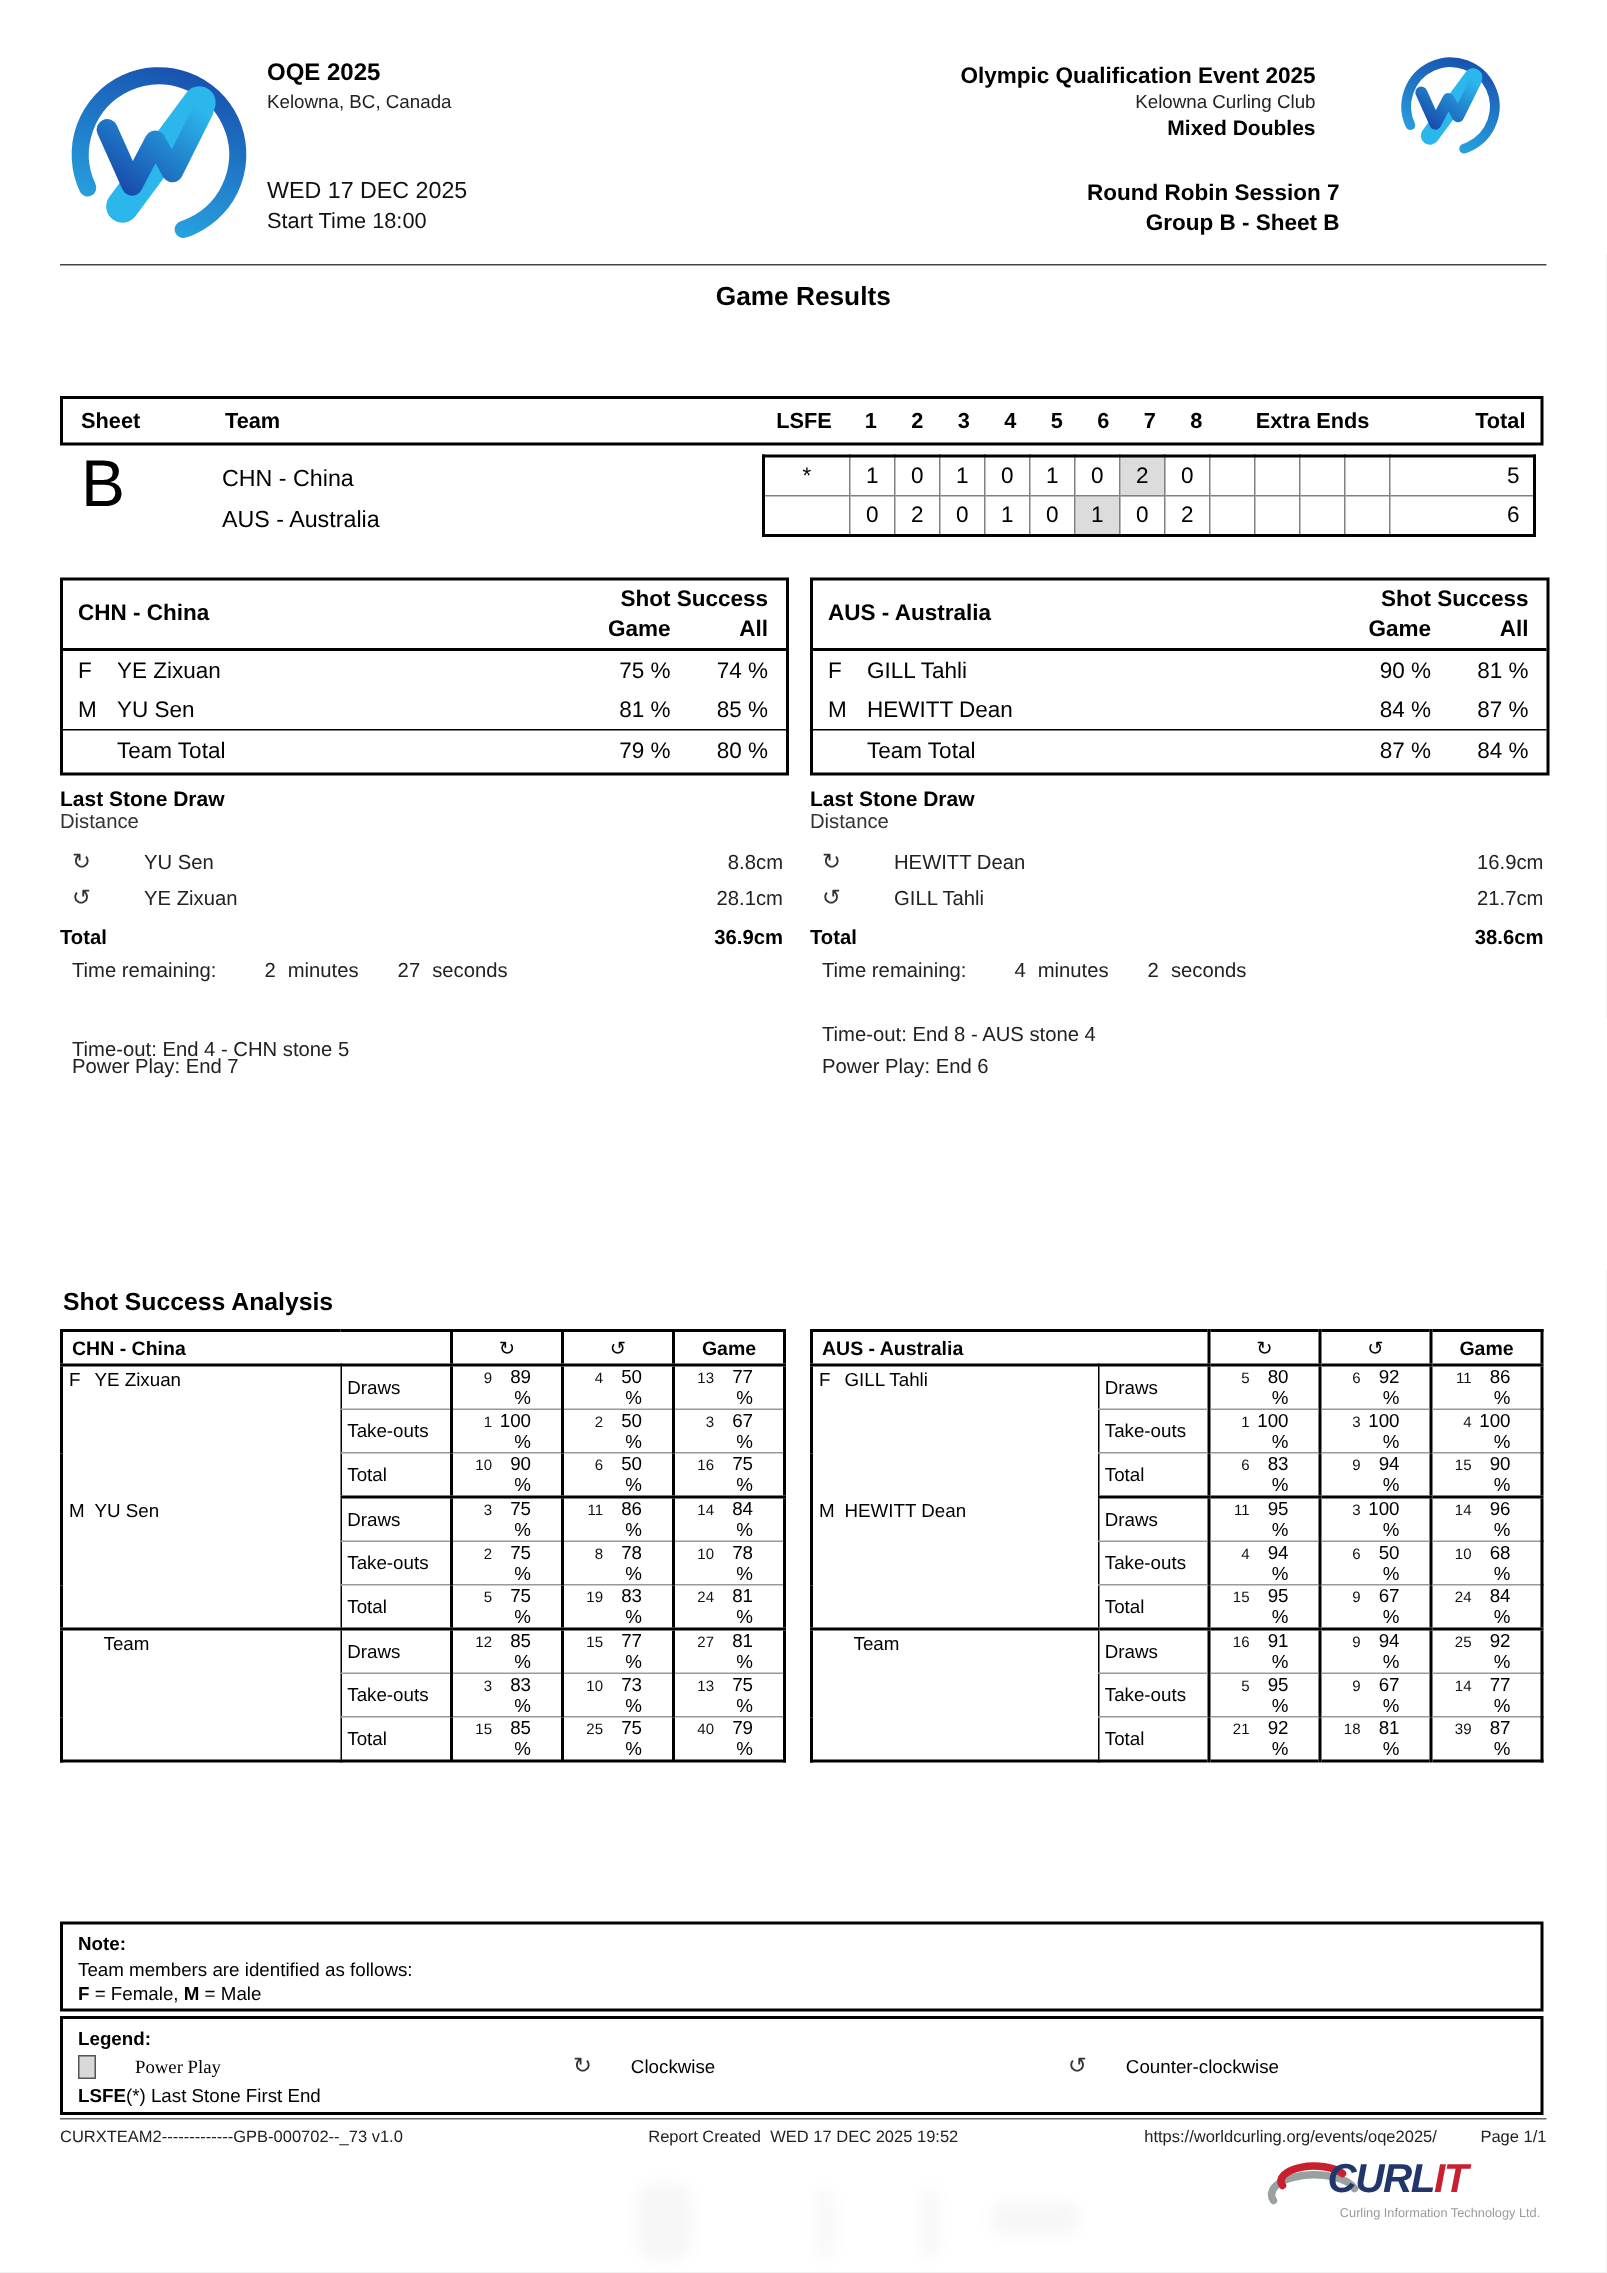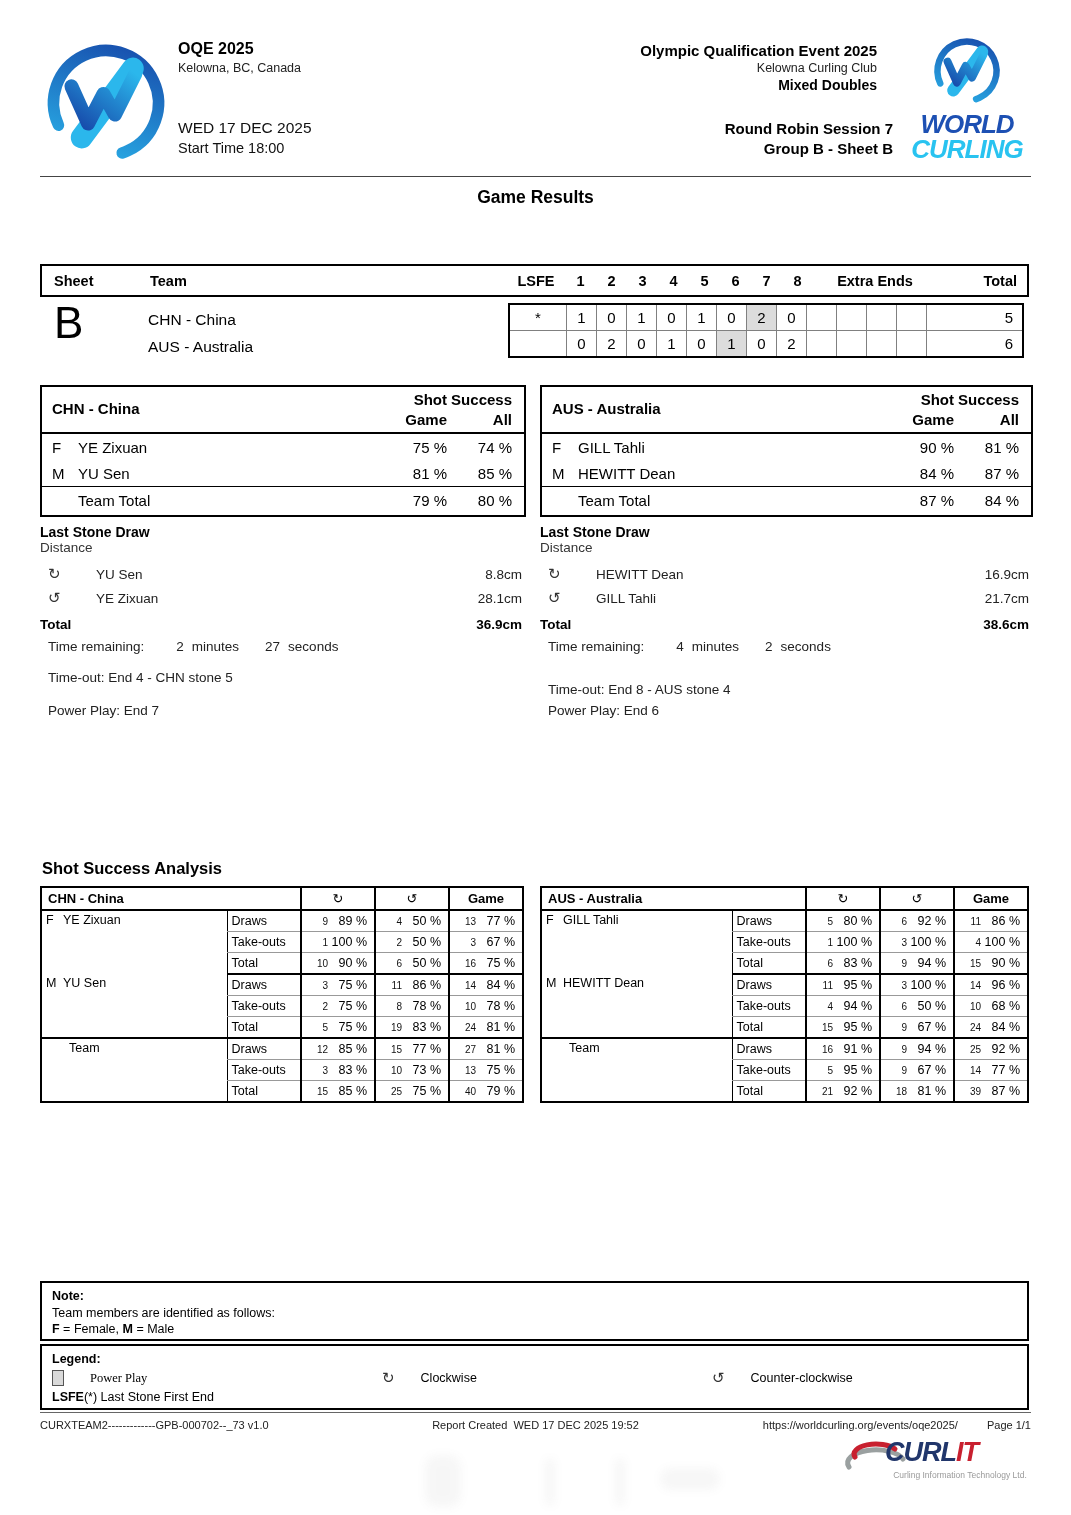--- a/index.html
+++ b/index.html
@@ -84,21 +84,21 @@
   .an-ic{text-align:center;font-size:13px;}
   .an-game{text-align:center;font-weight:bold;font-size:13px;}
   td.an-name{vertical-align:top;padding:2px 0 0 4px !important;border-bottom:none !important;}
   td.an-name.gsep{border-bottom:2px solid #000 !important;}
   .an-pos{display:inline-block;width:17px;}
   td.an-type{padding-left:4px !important;border-left:1px solid #000;}
   td.vg{border-left:2px solid #000;}
   tr.gsep > td{border-bottom:2px solid #000;}
   .vwrap{display:flex;align-items:baseline;}
   .vwrap .n{width:26px;text-align:right;font-size:10px;color:#111;}
-  .vwrap .p{flex:1;text-align:right;padding-right:7px;}
+  .vwrap .p{flex:1;text-align:right;padding-right:20px;}
 
   
   .nbox{border:2px solid #000;width:965px;padding:5px 10px;font-size:12.5px;line-height:16.5px;}
   .blab{font-weight:bold;}
   .leg-row{display:flex;align-items:center;height:21px;}
   .leg-i1{width:330px;display:flex;align-items:center;font-family:Liberation Serif, serif;}
   .leg-i2{width:330px;display:flex;align-items:center;}
   .leg-i3{flex:1;display:flex;align-items:center;}
   .pp-sq{display:inline-block;width:10px;height:14px;background:#D9D9D9;border:1px solid #555;margin-right:26px;}
   .leg-rot{font-size:15px;margin-right:26px;color:#333;}
@@ -155,24 +155,20 @@
           <linearGradient id="g1b" x1="0" y1="1" x2="1" y2="0">
             <stop offset="0" stop-color="#1646A8"></stop>
               <stop offset="1" stop-color="#2BB7EC"></stop>
           </linearGradient>
         </defs>
         <circle cx="50" cy="50" r="41" fill="none" stroke="url(#g1b)" stroke-width="9" stroke-dasharray="198 60" transform="rotate(-205 50 50)" stroke-linecap="round"></circle>
         <line x1="31" y1="77" x2="71" y2="23" stroke="#2BB7EC" stroke-width="17" stroke-linecap="round"></line>
         <path d="M23 37 L36 66 L48 43 L57 59 L73 27" fill="none" stroke="url(#g1b)" stroke-width="11" stroke-linejoin="round" stroke-linecap="round"></path>
       </svg>
     </div>
-    <div class="wc-words">
-      <div class="wc-w1">WORLD</div>
-      <div class="wc-w2">CURLING</div>
-    </div>
   </div>
   <div class="abs hr-line" style="left:40px;top:176px;width:991px;"></div>
 
   <div class="abs page-title" style="left:0;top:187px;">Game Results</div>
 
   <div class="abs sc-head" style="left:40px;top:264px;">
     <div class="sc-h-sheet">Sheet</div>
     <div class="sc-h-team">Team</div>
     <div class="sc-h-lsfe">LSFE</div>
     <div class="sc-h-e">1</div>
@@ -338,21 +334,21 @@
     <span class="tr-sec">27</span>
     <span>seconds</span>
   </div>
   <div class="abs info-line" style="left:548px;top:639px;">
     <span class="tr-lbl">Time remaining:</span>
     <span class="tr-min">4</span>
     <span class="tr-minu">minutes</span>
     <span class="tr-sec">2</span>
     <span>seconds</span>
   </div>
-  <div class="abs info-line" style="left:48px;top:670px;">Time-out: End 4 - CHN stone 5</div>
+  <div class="abs info-line" style="left:48px;top:692px;">Time-out: End 4 - CHN stone 5</div>
   <div class="abs info-line" style="left:548px;top:670px;margin-top:12px;">Time-out: End 8 - AUS stone 4</div>
   <div class="abs info-line" style="left:48px;top:703px;">Power Play: End 7</div>
   <div class="abs info-line" style="left:548px;top:703px;">Power Play: End 6</div>
 
   <div class="abs an-title" style="left:42px;top:859px;">Shot Success Analysis</div>
 
   <table class="an abs" style="left:40px;top:886px;width:482px;">
     <colgroup>
         <col style="width:186px">
         <col style="width:74px">

